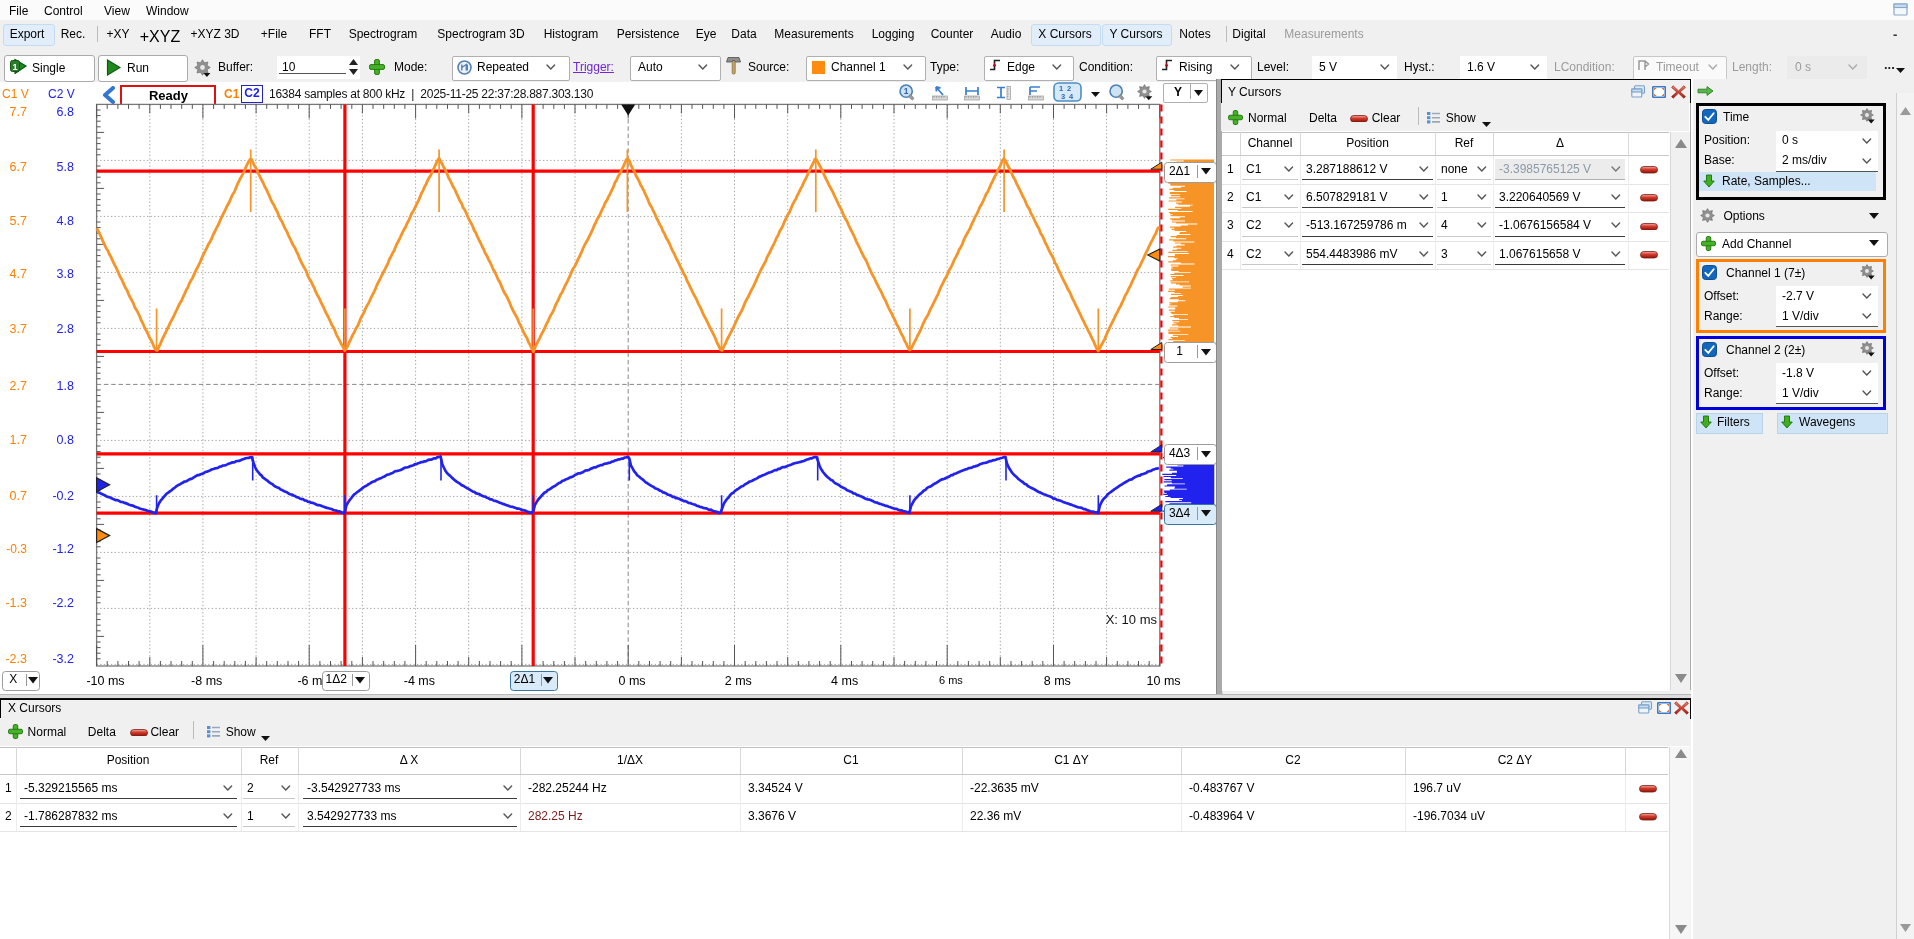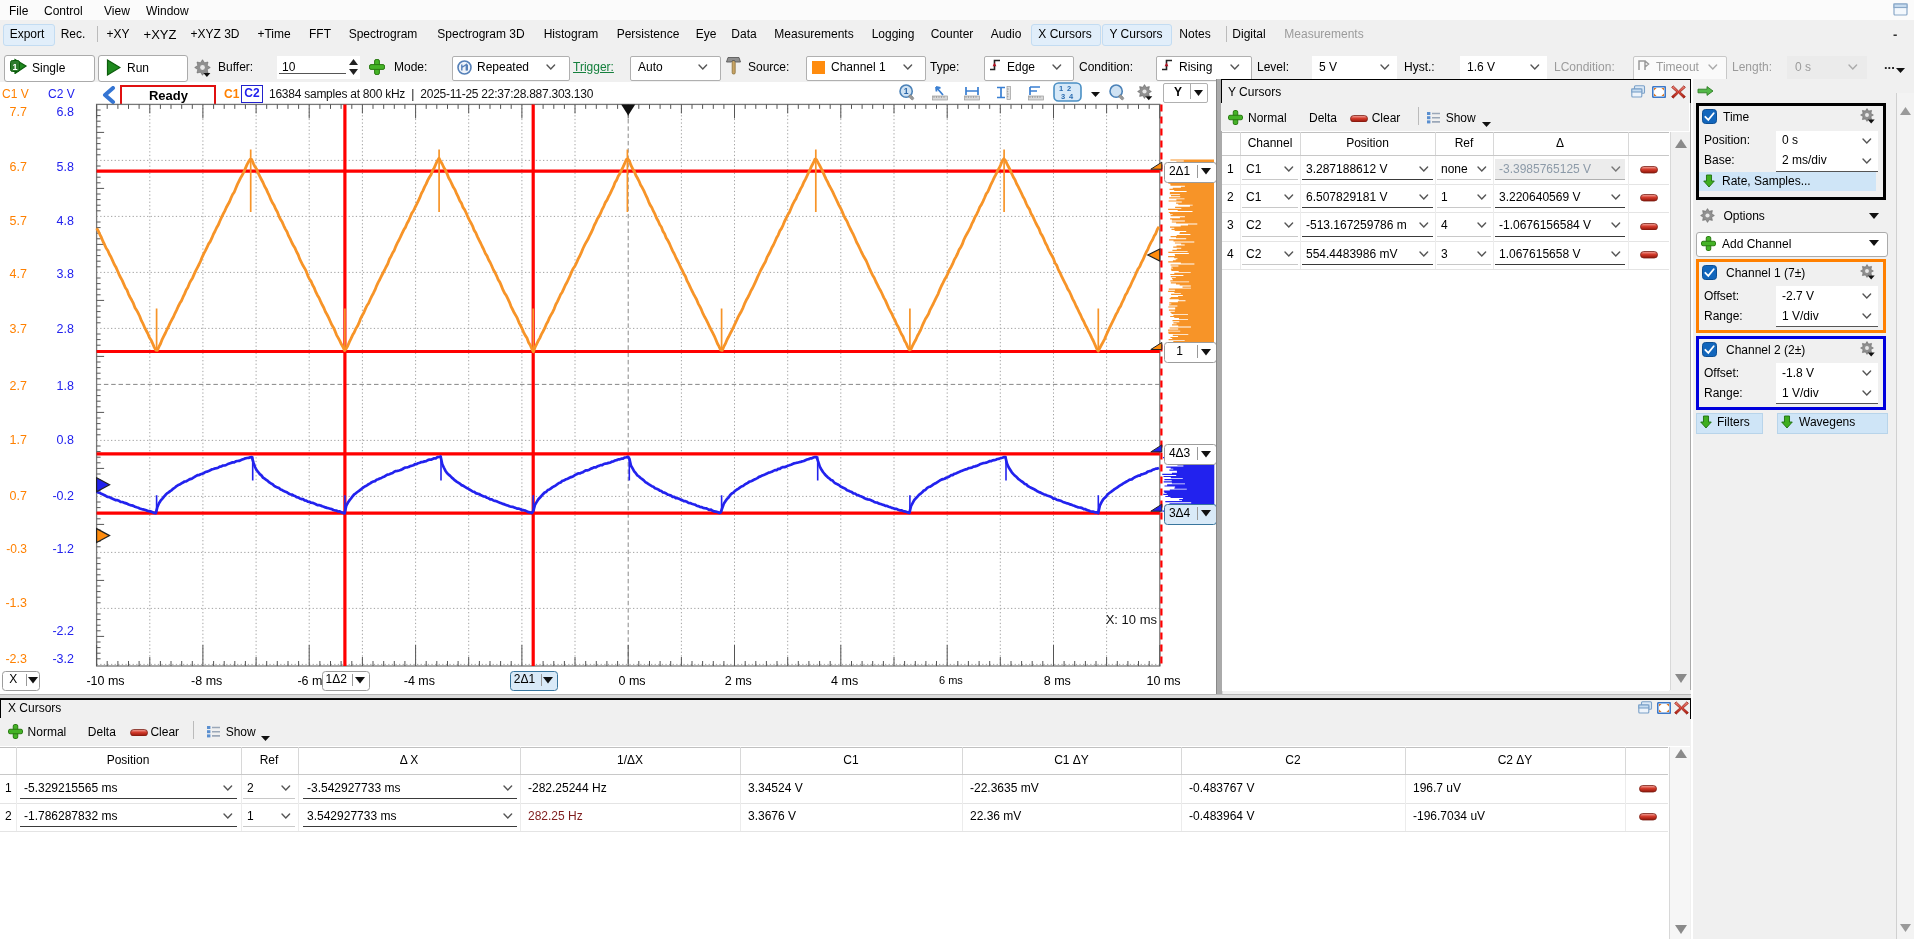--- a/index.html
+++ b/index.html
@@ -19,23 +19,23 @@
       <rect x="1" y="1" width="13" height="11" rx="1" fill="#f3f8fd" stroke="#8aa8c8" stroke-width="1.2"></rect>
       <rect x="1" y="1" width="13" height="3.5" fill="#c9ddf0" stroke="#8aa8c8" stroke-width="1.2"></rect>
     </svg>
     <div class="ab" style="left:0px;top:20px;width:1914px;height:27.5px;background:#f0f0f0;border-bottom:1px solid #c9c9c9;"></div>
     <div class="ab" style="left:3px;top:23.5px;width:50px;height:20.5px;background:#e1eefa;border:1px solid #c3dcf2;border-radius:3px;"></div>
     <div class="ab" style="left:1031px;top:23.5px;width:68px;height:20.5px;background:#e1eefa;border:1px solid #c3dcf2;border-radius:3px;"></div>
     <div class="ab" style="left:1102px;top:23.5px;width:68px;height:20.5px;background:#e1eefa;border:1px solid #c3dcf2;border-radius:3px;"></div>
     <div class="ab" style="left:27px;top:26.5px;color:#000;font-size:12px;transform:translateX(-50%);white-space:nowrap;">Export</div>
     <div class="ab" style="left:73px;top:26.5px;color:#000;font-size:12px;transform:translateX(-50%);white-space:nowrap;">Rec.</div>
     <div class="ab" style="left:118px;top:26.5px;color:#000;font-size:12px;transform:translateX(-50%);white-space:nowrap;">+XY</div>
-    <div class="ab" style="left:160px;top:26.5px;color:#000;font-size:13px;transform:translateX(-50%);white-space:nowrap;">+XYZ</div>
+    <div class="ab" style="left:160px;top:26.5px;color:#000;font-size:16px;transform:translateX(-50%);white-space:nowrap;">+XYZ</div>
     <div class="ab" style="left:215px;top:26.5px;color:#000;font-size:12px;transform:translateX(-50%);white-space:nowrap;">+XYZ 3D</div>
-    <div class="ab" style="left:274px;top:26.5px;color:#000;font-size:12px;transform:translateX(-50%);white-space:nowrap;">+Time</div>
+    <div class="ab" style="left:274px;top:26.5px;color:#000;font-size:12px;transform:translateX(-50%);white-space:nowrap;">+File</div>
     <div class="ab" style="left:320px;top:26.5px;color:#000;font-size:12px;transform:translateX(-50%);white-space:nowrap;">FFT</div>
     <div class="ab" style="left:383px;top:26.5px;color:#000;font-size:12px;transform:translateX(-50%);white-space:nowrap;">Spectrogram</div>
     <div class="ab" style="left:481px;top:26.5px;color:#000;font-size:12px;transform:translateX(-50%);white-space:nowrap;">Spectrogram 3D</div>
     <div class="ab" style="left:571px;top:26.5px;color:#000;font-size:12px;transform:translateX(-50%);white-space:nowrap;">Histogram</div>
     <div class="ab" style="left:648px;top:26.5px;color:#000;font-size:12px;transform:translateX(-50%);white-space:nowrap;">Persistence</div>
     <div class="ab" style="left:706px;top:26.5px;color:#000;font-size:12px;transform:translateX(-50%);white-space:nowrap;">Eye</div>
     <div class="ab" style="left:744px;top:26.5px;color:#000;font-size:12px;transform:translateX(-50%);white-space:nowrap;">Data</div>
     <div class="ab" style="left:814px;top:26.5px;color:#000;font-size:12px;transform:translateX(-50%);white-space:nowrap;">Measurements</div>
     <div class="ab" style="left:893px;top:26.5px;color:#000;font-size:12px;transform:translateX(-50%);white-space:nowrap;">Logging</div>
     <div class="ab" style="left:952px;top:26.5px;color:#000;font-size:12px;transform:translateX(-50%);white-space:nowrap;">Counter</div>
@@ -84,21 +84,21 @@
     <div class="combo" style="left:452px;top:55.5px;width:116px;height:23px;"></div>
     <svg class="ab" style="left:457px;top:59.5px;" width="15" height="15" viewBox="0 0 15 15">
       <circle cx="7.5" cy="7.5" r="6.5" fill="#eef3fa" stroke="#5580b8" stroke-width="1.6"></circle>
       <path d="M4.8 4.5 v6.0 M4.8 7.5 L9.3 4.5 v6.0" stroke="#5580b8" stroke-width="1.4" fill="none"></path>
       <path d="M10.200000000000001 4.5 v6.0" stroke="#5580b8" stroke-width="1.6"></path>
     </svg>
     <div class="ab" style="left:477px;top:60px;color:#000;font-size:12px;">Repeated</div>
     <svg class="ab" style="left:546px;top:64px;" width="10.0" height="7.0" viewBox="0 0 10.0 7.0">
       <path d="M1.0 1.0 L4.8 5.0 L8.6 1.0" stroke="#555" stroke-width="1.4" fill="none" stroke-linecap="round"></path>
     </svg>
-    <div class="ab" style="left:573px;top:60px;color:#15803d;font-size:12px;text-decoration:underline;">Trigger:</div>
+    <div class="ab" style="left:573px;top:60px;color:#6d28d9;font-size:12px;text-decoration:underline;">Trigger:</div>
     <div class="combo" style="left:630px;top:55.5px;width:89px;height:23px;"></div>
     <div class="ab" style="left:638px;top:60px;color:#000;font-size:12px;">Auto</div>
     <svg class="ab" style="left:698px;top:64px;" width="10.0" height="7.0" viewBox="0 0 10.0 7.0">
       <path d="M1.0 1.0 L4.8 5.0 L8.6 1.0" stroke="#555" stroke-width="1.4" fill="none" stroke-linecap="round"></path>
     </svg>
     <svg class="ab" style="left:726px;top:56px;" width="15" height="19" viewBox="0 0 15 19">
       <rect x="6.2" y="4" width="3" height="14" rx="1.2" fill="#c8a464" stroke="#8a7038" stroke-width="0.8"></rect>
       <path d="M2 1.5 h11 l1.5 4.5 h-5 l-1 -1.5 h-2 l-1 1.5 h-5 Z" fill="#8f8f8f" stroke="#5a5a5a" stroke-width="0.9"></path>
     </svg>
     <div class="ab" style="left:748px;top:60px;color:#000;font-size:12px;">Source:</div>
@@ -341,21 +341,21 @@
     <div class="ab" style="left:27px;top:651.9px;transform:translateX(-100%);color:#ff8000;font-size:12.5px;">-2.3</div>
     <div class="ab" style="left:74px;top:105.0px;transform:translateX(-100%);color:#2222ee;font-size:12.5px;">6.8</div>
     <div class="ab" style="left:74px;top:159.8px;transform:translateX(-100%);color:#2222ee;font-size:12.5px;">5.8</div>
     <div class="ab" style="left:74px;top:213.8px;transform:translateX(-100%);color:#2222ee;font-size:12.5px;">4.8</div>
     <div class="ab" style="left:74px;top:267.0px;transform:translateX(-100%);color:#2222ee;font-size:12.5px;">3.8</div>
     <div class="ab" style="left:74px;top:321.5px;transform:translateX(-100%);color:#2222ee;font-size:12.5px;">2.8</div>
     <div class="ab" style="left:74px;top:378.5px;transform:translateX(-100%);color:#2222ee;font-size:12.5px;">1.8</div>
     <div class="ab" style="left:74px;top:432.9px;transform:translateX(-100%);color:#2222ee;font-size:12.5px;">0.8</div>
     <div class="ab" style="left:74px;top:489.0px;transform:translateX(-100%);color:#2222ee;font-size:12.5px;">-0.2</div>
     <div class="ab" style="left:74px;top:541.7px;transform:translateX(-100%);color:#2222ee;font-size:12.5px;">-1.2</div>
-    <div class="ab" style="left:74px;top:596.0px;transform:translateX(-100%);color:#2222ee;font-size:12.5px;margin-top:28px;">-2.2</div>
+    <div class="ab" style="left:74px;top:596.0px;transform:translateX(-100%);color:#2222ee;font-size:12.5px;">-2.2</div>
     <div class="ab" style="left:74px;top:651.9px;transform:translateX(-100%);color:#2222ee;font-size:12.5px;">-3.2</div>
     <div class="ab" style="left:1221px;top:79.3px;width:468px;height:22.3px;background:#f0f0f0;border:1.5px solid #000;"></div>
     <div class="ab" style="left:1228px;top:84.5px;color:#000;font-size:12px;">Y Cursors</div>
     <svg class="ab" style="left:1631px;top:85px;" width="15" height="13" viewBox="0 0 15 13">
       <rect x="3.5" y="0.8" width="10" height="7.5" rx="1" fill="#dce9f6" stroke="#7aa0c8" stroke-width="1.1"></rect>
       <rect x="0.8" y="4" width="10" height="8" rx="1" fill="#eef4fb" stroke="#7aa0c8" stroke-width="1.1"></rect>
       <rect x="0.8" y="4" width="10" height="3" fill="#c6dcf0" stroke="#7aa0c8" stroke-width="1.1"></rect>
     </svg>
     <svg class="ab" style="left:1652px;top:86px;" width="14" height="12" viewBox="0 0 14 12">
       <rect x="0.7" y="0.7" width="12.6" height="10.6" rx="1" fill="#fff" stroke="#3c78c8" stroke-width="1.7"></rect>

